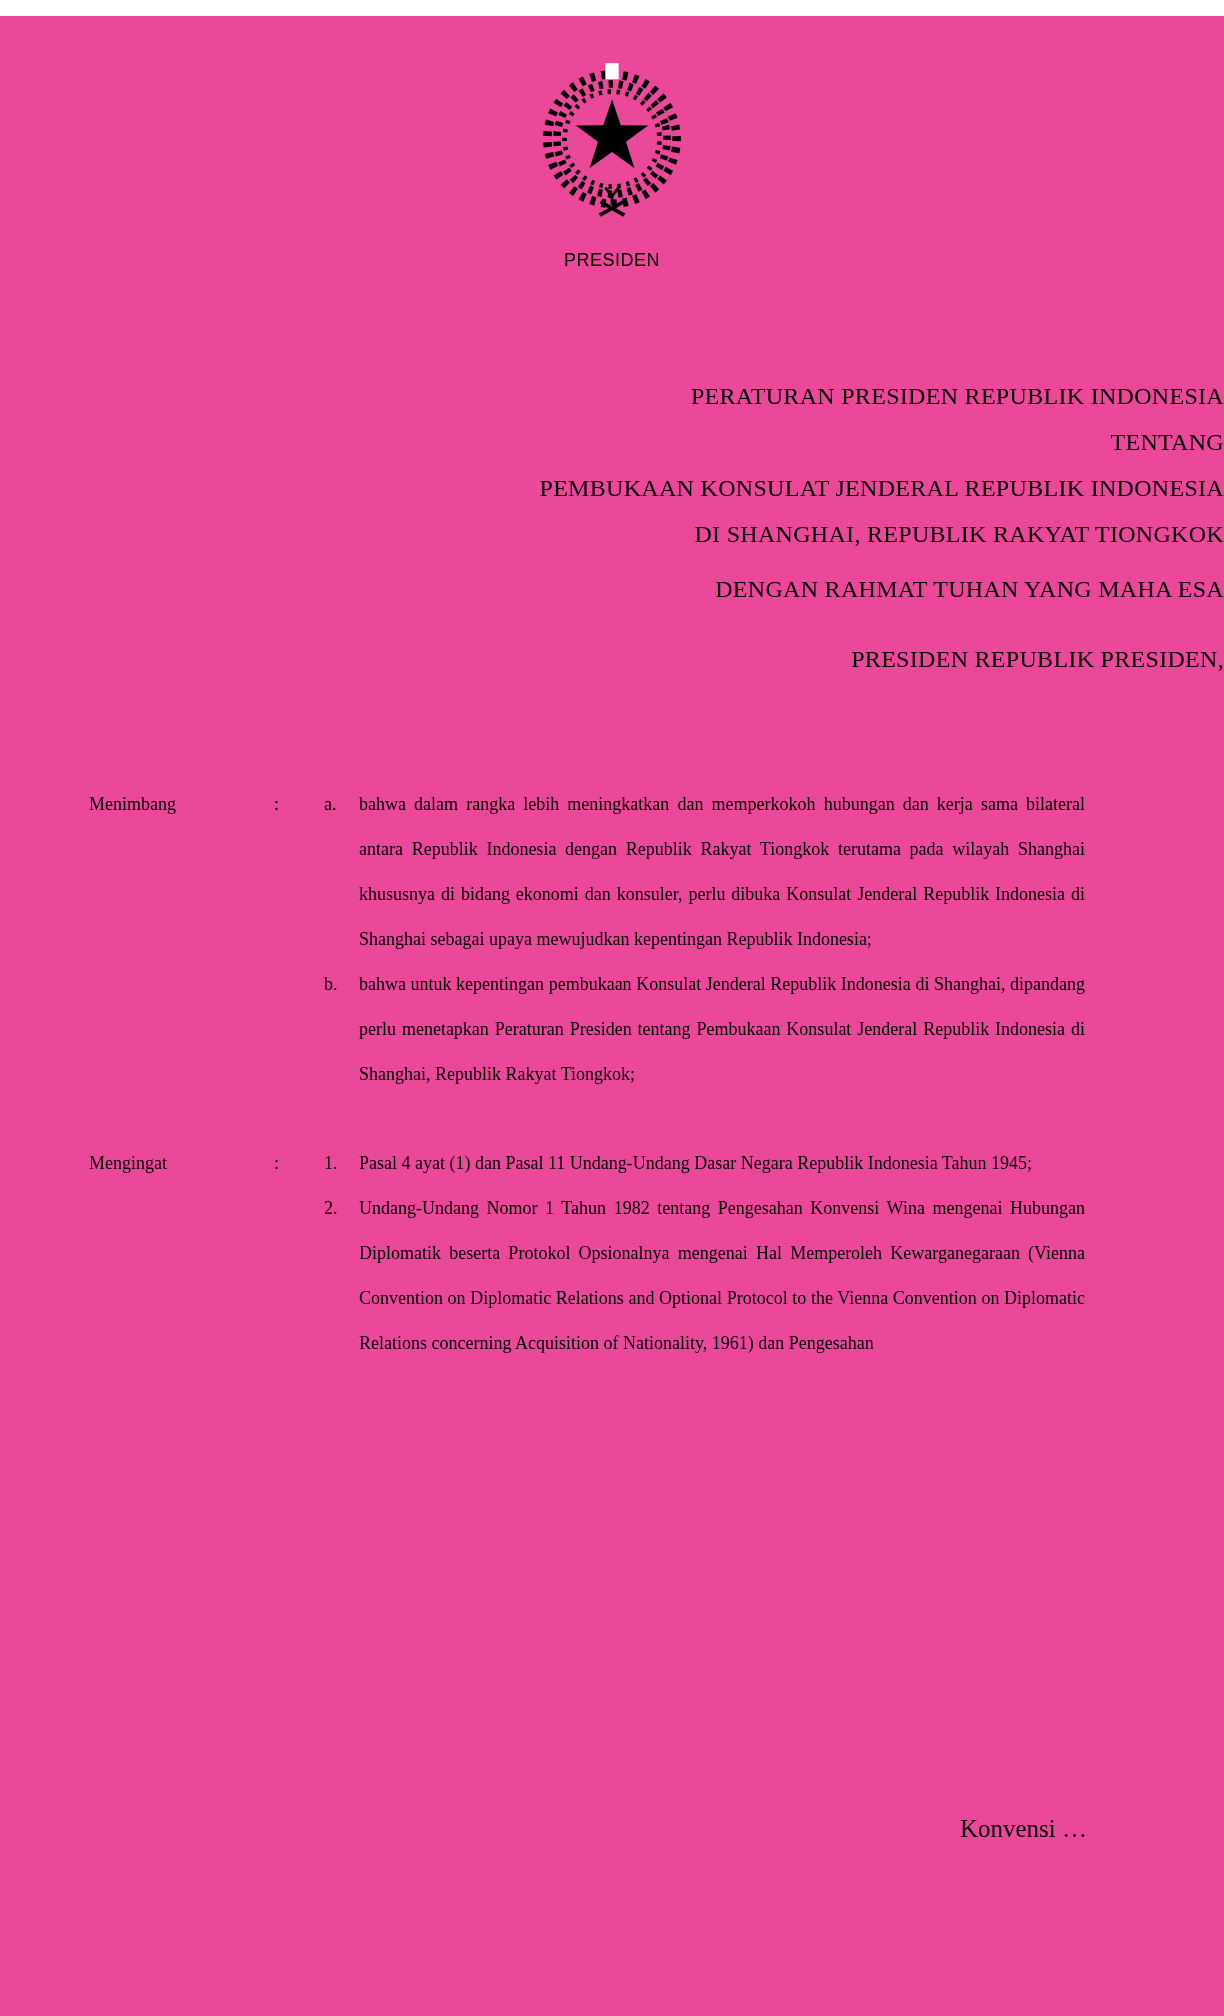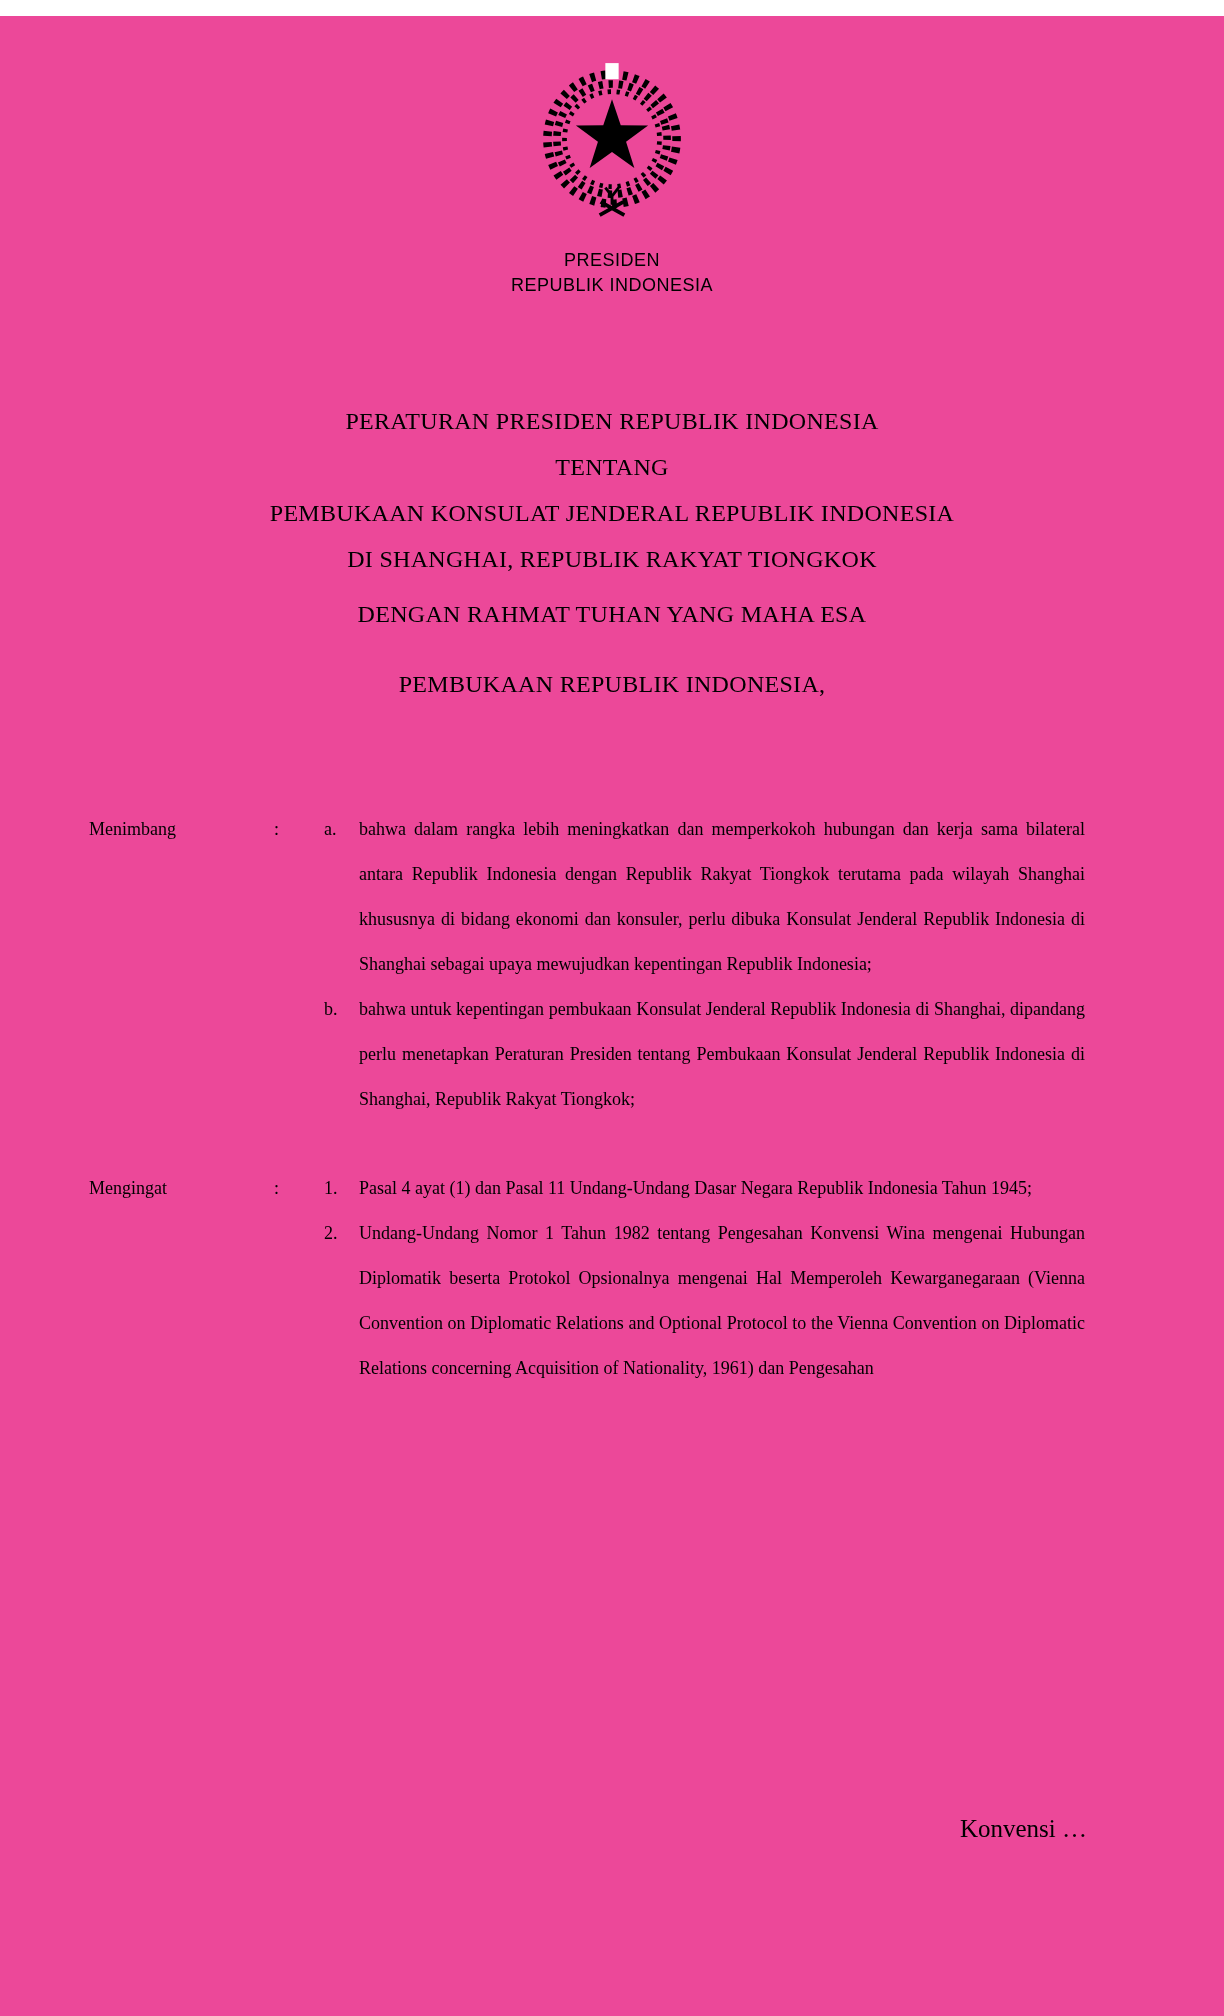--- a/index.html
+++ b/index.html
@@ -31,21 +31,21 @@
   .lh-text {
     font-family: "Liberation Sans", sans-serif;
     font-size: 18px;
     line-height: 25px;
     letter-spacing: 0.5px;
     color: #000000;
   }
   
   .title-block {
     margin-top: 100px;
-    text-align: center;
+    text-align: right;
   }
   .t-line {
     font-size: 24px;
     line-height: 46px;
     white-space: pre-wrap;
     letter-spacing: 0.3px;
   }
   .invocation { margin-top: 9px; }
   .enacting   { margin-top: 24px; }
   
@@ -108,30 +108,29 @@
         <circle cx="80" cy="80" r="68" stroke-width="9" stroke-dasharray="5 6.5" transform="rotate(8 80 80)"></circle>
         <circle cx="80" cy="80" r="58" stroke-width="8" stroke-dasharray="4.5 6" transform="rotate(-14 80 80)"></circle>
         <circle cx="80" cy="80" r="50" stroke-width="5" stroke-dasharray="3.5 6" transform="rotate(3 80 80)"></circle>
       </g>
       <polygon fill="#000000" points="80,38 89.2,65.4 118,65.6 94.8,82.8 103.5,110.4 80,93.6 56.5,110.4 65.2,82.8 42,65.6 70.8,65.4"></polygon>
       <rect x="73" y="0" width="14" height="17" fill="#ffffff"></rect>
       <path d="M80 138 L80 149 M73 131 L80 140 M87 131 L80 140" stroke="#000000" stroke-width="3" fill="none"></path>
       <path d="M68 146 L93 160 M92 146 L67 160" stroke="#000000" stroke-width="4" fill="none"></path>
     </svg>
     <div class="lh-text">PRESIDEN</div>
-    <div class="lh-text">REPUBLIK INDONESIA</div>
   </header>
 
   <section class="title-block">
     <div class="t-line">PERATURAN PRESIDEN REPUBLIK INDONESIA</div>
     <div class="t-line">TENTANG</div>
     <div class="t-line">PEMBUKAAN KONSULAT JENDERAL REPUBLIK INDONESIA</div>
     <div class="t-line">DI SHANGHAI, REPUBLIK RAKYAT TIONGKOK</div>
     <div class="t-line invocation">DENGAN RAHMAT TUHAN YANG MAHA ESA</div>
-    <div class="t-line enacting">PEMBUKAAN REPUBLIK INDONESIA,</div>
+    <div class="t-line enacting">PRESIDEN REPUBLIK PRESIDEN,</div>
   </section>
 
   <section class="clauses">
 
     <div class="clause">
       <div class="clause-label">Menimbang</div>
       <div class="clause-colon">:</div>
       <div class="clause-items">
         <div class="item">
           <div class="item-marker">a.</div>

